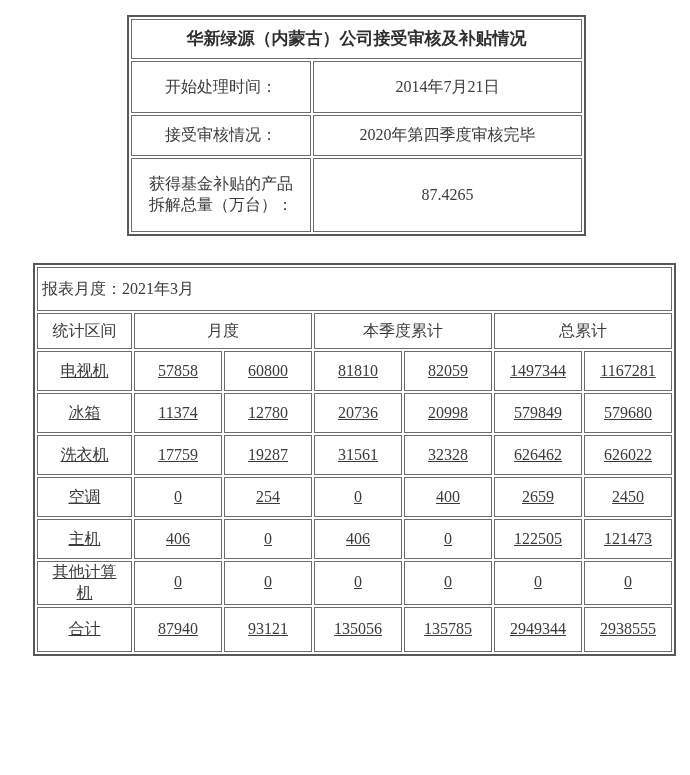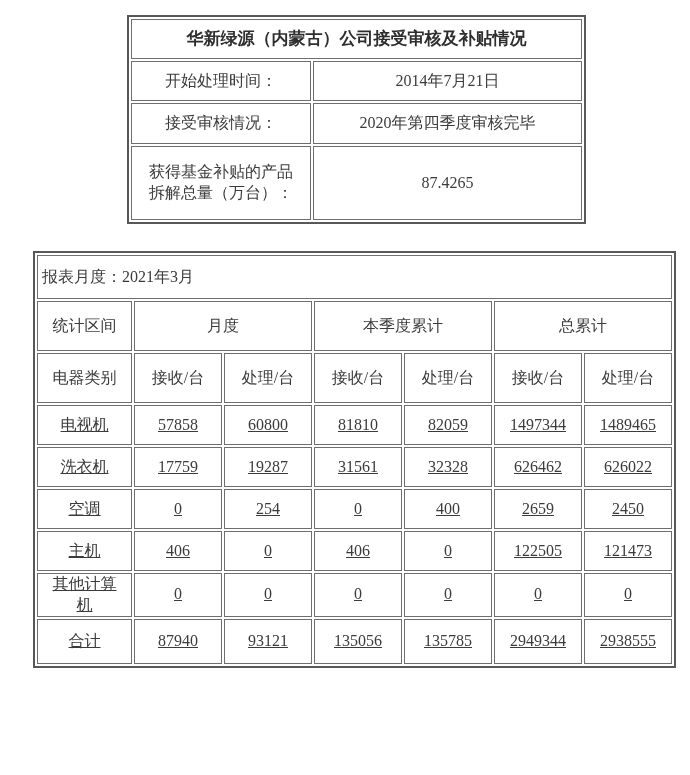--- a/index.html
+++ b/index.html
@@ -43,37 +43,37 @@
   .t1 .col-value { width: 269px; }
   .t1 .title-cell {
     font-weight: bold;
     font-size: 17px;
     height: 40px;
     color: #2e2e2e;
   }
   .t1 .lbl {
     padding: 0 14px;
   }
-  .t1 .r1 td { height: 40px; }
+  .t1 .r1 td { height: 52px; }
   .t1 .r2 td { height: 41px; text-align: center; }
   .t1 .r3 td { height: 74px; }
   
   .t2 {
     margin: 27px 0 0 33px;
     width: 625px;
     border: 2px solid #585858;
   }
   .t2 .c0 { width: 95px; }
   .t2 .cd { width: 88px; }
   .t2 .month-cell {
     text-align: left;
     padding: 0 4px;
     height: 44px;
   }
-  .t2 .hdr td { height: 50px; }
+  .t2 .hdr td { height: 36px; }
   .t2 .body-row td { height: 40px; text-decoration: underline; }
   .t2 .total-row td { height: 45px; }
   .t2 .cat {
     padding: 0 7px;
   }
 </style>
 </head>
 <body>
 
 <div class="page">
@@ -117,38 +117,38 @@
       <td colspan="7" class="month-cell">
         <span>报表月度：</span><span>2021年3月</span>
       </td>
     </tr>
     <tr class="hdr">
       <td>统计区间</td>
       <td colspan="2">月度</td>
       <td colspan="2">本季度累计</td>
       <td colspan="2">总累计</td>
     </tr>
-    <tr class="hdr">
-      <td class="cat">电器类别</td>
-      <td>接收/台</td>
-      <td>处理/台</td>
-      <td>接收/台</td>
-      <td>处理/台</td>
-      <td>接收/台</td>
-      <td>处理/台</td>
-    </tr>
 
     <tr class="body-row">
       <td class="cat">电视机</td>
       <td>57858</td>
       <td>60800</td>
       <td>81810</td>
       <td>82059</td>
       <td>1497344</td>
-      <td>1489465</td>
+      <td>1167281</td>
+    </tr>
+    <tr class="body-row">
+      <td class="cat">冰箱</td>
+      <td>11374</td>
+      <td>12780</td>
+      <td>20736</td>
+      <td>20998</td>
+      <td>579849</td>
+      <td>579680</td>
     </tr>
     <tr class="body-row">
       <td class="cat">洗衣机</td>
       <td>17759</td>
       <td>19287</td>
       <td>31561</td>
       <td>32328</td>
       <td>626462</td>
       <td>626022</td>
     </tr>

